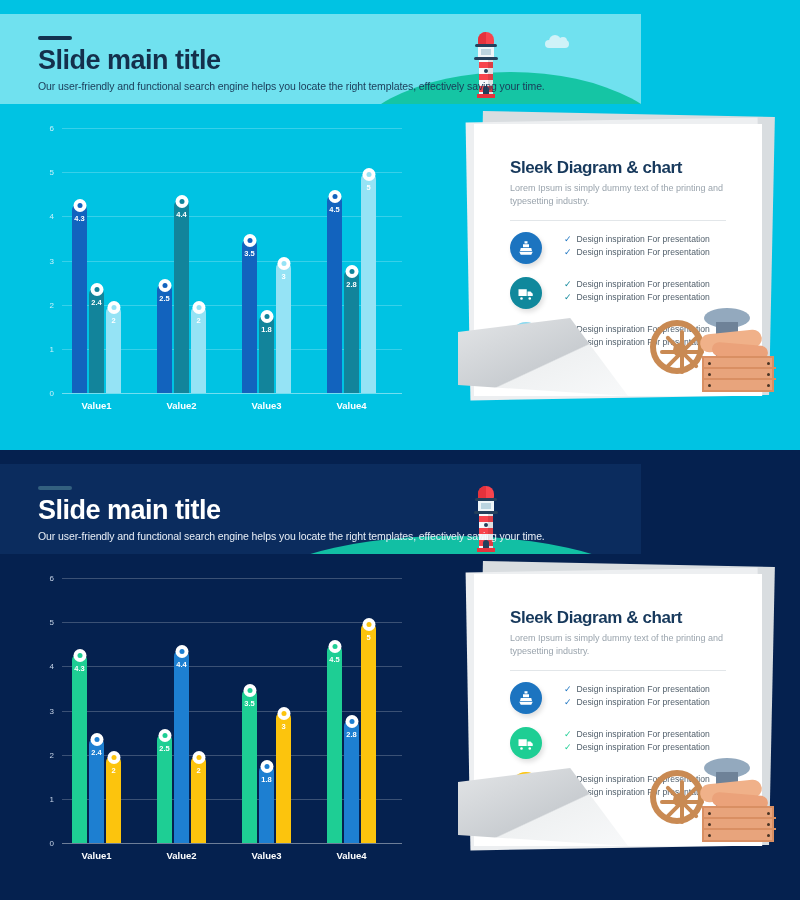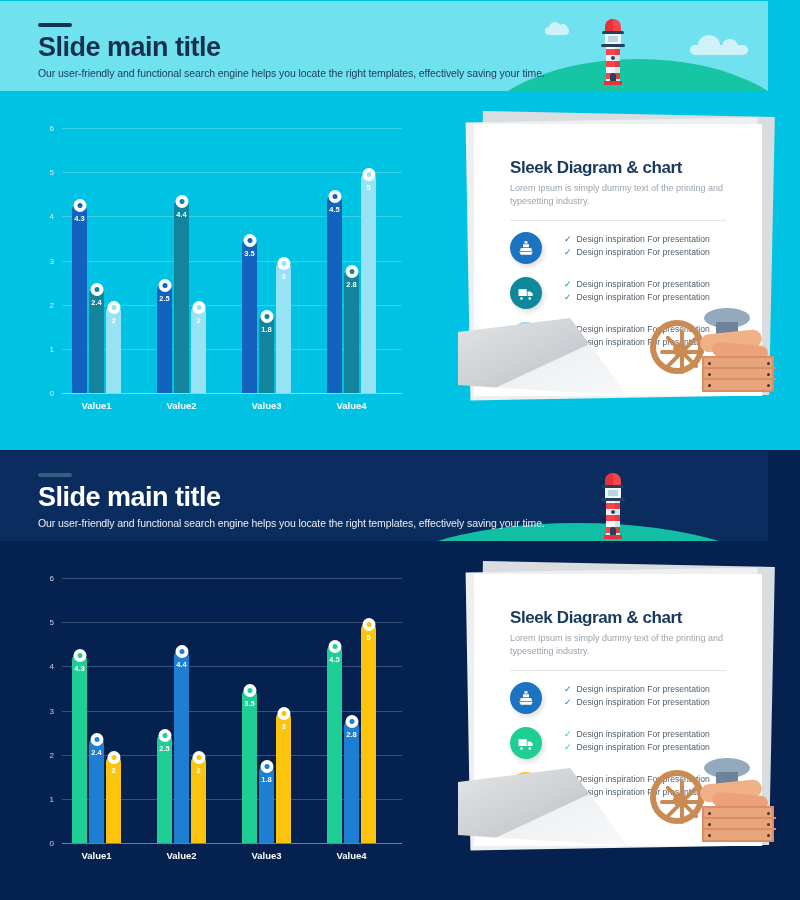--- a/index.html
+++ b/index.html
@@ -10,21 +10,21 @@
     overflow:hidden;
   }
   .page { position:relative; width:800px; height:900px; }
 
   
   .slide { position:absolute; left:0; width:800px; overflow:hidden; }
   .slide-light { top:0;   height:450px; background:#00C3E3; }
   .slide-dark  { top:450px; height:450px; background:#05214F; }
 
   
-  .header { position:absolute; left:0; top:1px; width:768px; height:90px; overflow:hidden; }
+  .header { position:absolute; left:0; top:14px; width:641px; height:90px; overflow:hidden; }
   .slide-light .header { background:#70E1EF; }
   .slide-dark  .header { background:#0B2C5E; }
 
   .title-rule { position:absolute; left:38px; top:22px; width:34px; height:4px; border-radius:2px; }
   .slide-light .title-rule { background:#12324F; }
   .slide-dark  .title-rule { background:#33607F; }
 
   .slide-title {
     position:absolute; left:38px; top:32px;
     font-size:27px; font-weight:bold; letter-spacing:-0.5px;

